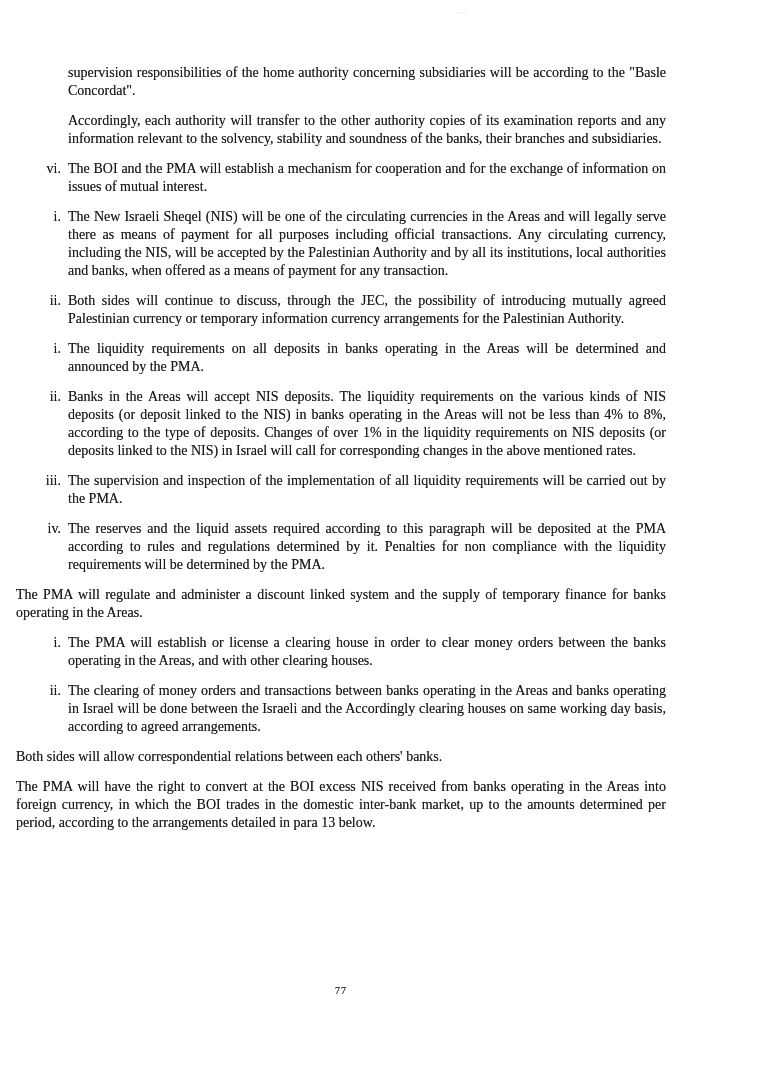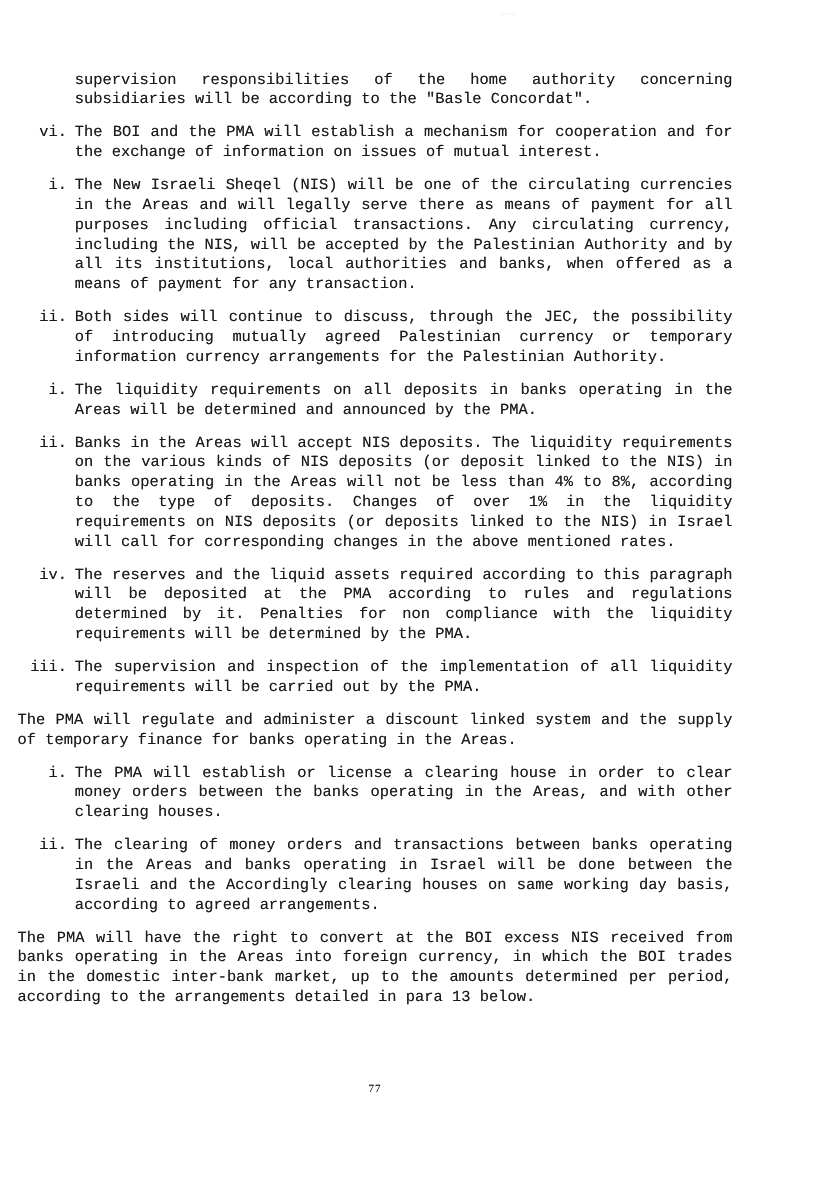--- a/index.html
+++ b/index.html
@@ -20,21 +20,20 @@
     position: absolute;
     left: 16px;
     top: 64px;
     width: 650px;
   }
   .block {
     font-size: 14px;
     line-height: 18px;
     margin: 0 0 12px 0;
     text-shadow: 0 0 0.45px rgba(0,0,0,0.55);
-    font-family: Liberation Mono, monospace;
   }
   .para {
     text-align: justify;
   }
   .para.indent {
     margin-left: 52px;
   }
   .list-item {
     display: flex;
     justify-content: space-between;
@@ -71,20 +70,21 @@
     border-radius: 50%;
   }
 </style>
 </head>
 <body>
 
 <div class="page">
   <div class="scan-artifact"></div>
   <div class="content" id="content">
       <div class="block para indent">supervision responsibilities of the home authority concerning subsidiaries will be according to the "Basle Concordat".</div>
+      <div class="block para indent">Accordingly, each authority will transfer to the other authority copies of its examination reports and any information relevant to the solvency, stability and soundness of the banks, their branches and subsidiaries.</div>
       <div class="block list-item">
         <span class="marker">vi.</span>
         <span class="list-text">The BOI and the PMA will establish a mechanism for cooperation and for the exchange of information on issues of mutual interest.</span>
       </div>
       <div class="block list-item">
         <span class="marker">i.</span>
         <span class="list-text">The New Israeli Sheqel (NIS) will be one of the circulating currencies in the Areas and will legally serve there as means of payment for all purposes including official transactions. Any circulating currency, including the NIS, will be accepted by the Palestinian Authority and by all its institutions, local authorities and banks, when offered as a means of payment for any transaction.</span>
       </div>
       <div class="block list-item">
         <span class="marker">ii.</span>
@@ -92,32 +92,33 @@
       </div>
       <div class="block list-item">
         <span class="marker">i.</span>
         <span class="list-text">The liquidity requirements on all deposits in banks operating in the Areas will be determined and announced by the PMA.</span>
       </div>
       <div class="block list-item">
         <span class="marker">ii.</span>
         <span class="list-text">Banks in the Areas will accept NIS deposits. The liquidity requirements on the various kinds of NIS deposits (or deposit linked to the NIS) in banks operating in the Areas will not be less than 4% to 8%, according to the type of deposits. Changes of over 1% in the liquidity requirements on NIS deposits (or deposits linked to the NIS) in Israel will call for corresponding changes in the above mentioned rates.</span>
       </div>
       <div class="block list-item">
+        <span class="marker">iii.</span>
+        <span class="list-text">The supervision and inspection of the implementation of all liquidity requirements will be carried out by the PMA.</span>
+      </div>
+      <div class="block list-item">
         <span class="marker">iv.</span>
         <span class="list-text">The reserves and the liquid assets required according to this paragraph will be deposited at the PMA according to rules and regulations determined by it. Penalties for non compliance with the liquidity requirements will be determined by the PMA.</span>
-      </div>
-      <div class="block list-item">
-        <span class="marker">iii.</span>
-        <span class="list-text">The supervision and inspection of the implementation of all liquidity requirements will be carried out by the PMA.</span>
       </div>
       <div class="block para flush">The PMA will regulate and administer a discount linked system and the supply of temporary finance for banks operating in the Areas.</div>
       <div class="block list-item">
         <span class="marker">i.</span>
         <span class="list-text">The PMA will establish or license a clearing house in order to clear money orders between the banks operating in the Areas, and with other clearing houses.</span>
       </div>
       <div class="block list-item">
         <span class="marker">ii.</span>
         <span class="list-text">The clearing of money orders and transactions between banks operating in the Areas and banks operating in Israel will be done between the Israeli and the Accordingly clearing houses on same working day basis, according to agreed arrangements.</span>
       </div>
+      <div class="block para flush">Both sides will allow correspondential relations between each others' banks.</div>
       <div class="block para flush">The PMA will have the right to convert at the BOI excess NIS received from banks operating in the Areas into foreign currency, in which the BOI trades in the domestic inter-bank market, up to the amounts determined per period, according to the arrangements detailed in para 13 below.</div>
     </div>
   <div class="page-number">77</div>
 </div>
 
 </body></html>

